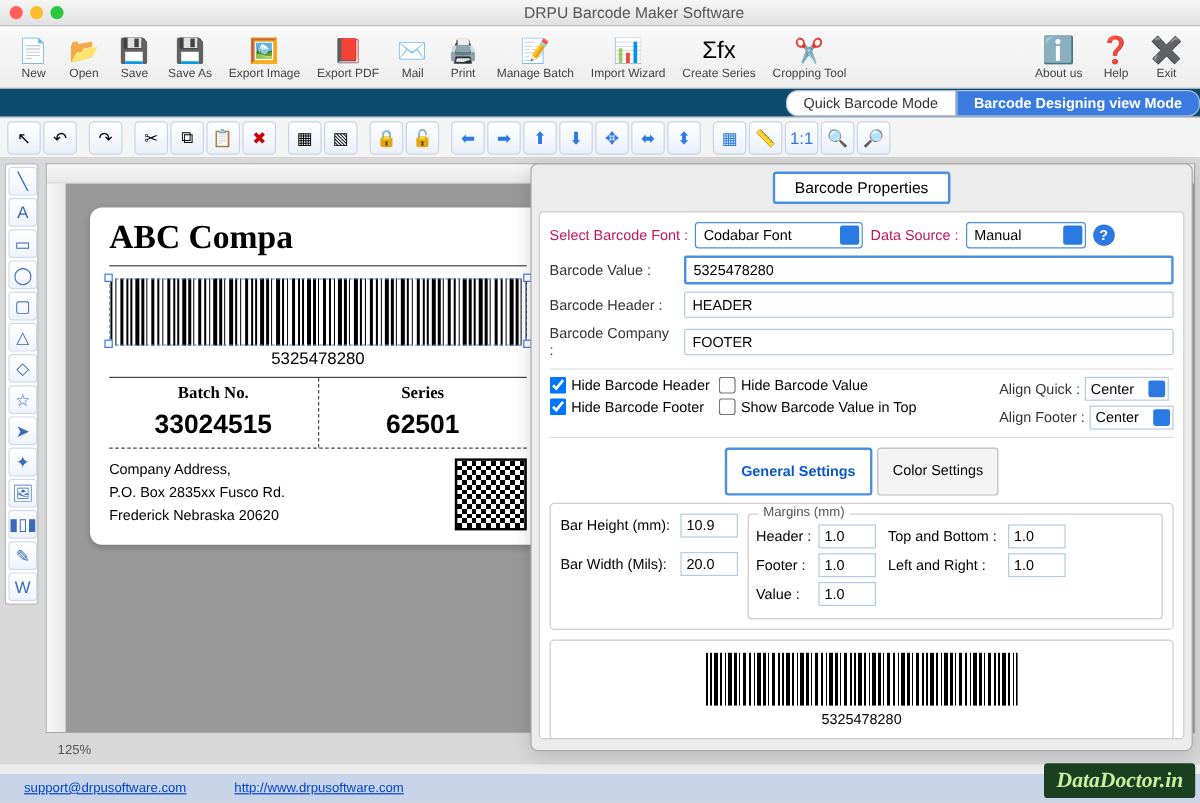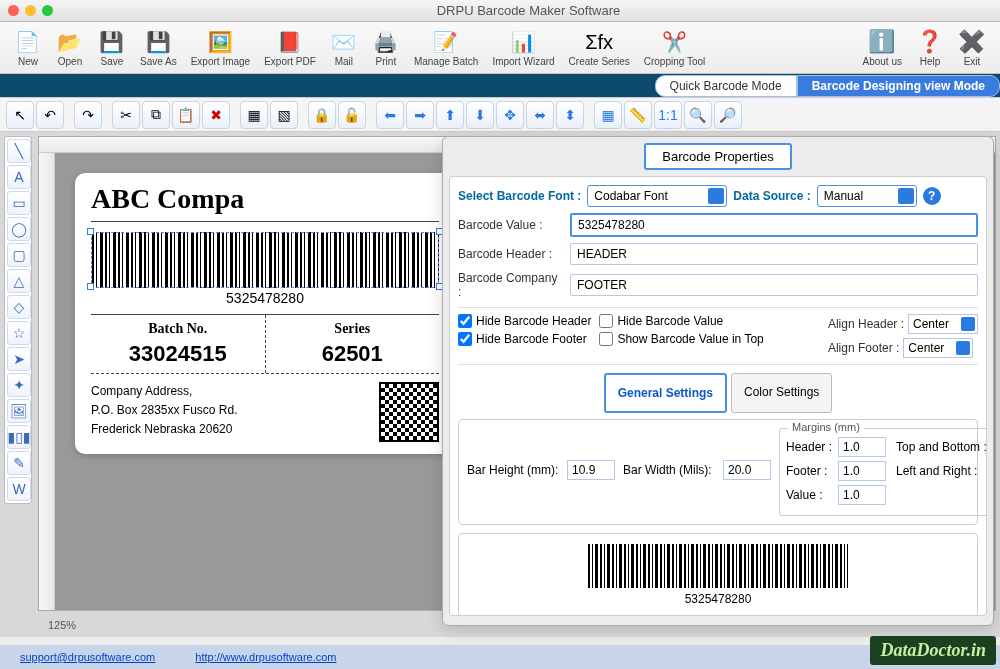--- a/index.html
+++ b/index.html
@@ -44,21 +44,21 @@
 .qr{width:60px;height:60px;background:repeating-linear-gradient(0deg,#000 0 4px,#fff 4px 8px),repeating-linear-gradient(90deg,#000 0 4px,#fff 4px 8px);background-blend-mode:difference;border:2px solid #000}
 .zoom{position:absolute;left:38px;bottom:4px;font-size:11px;color:#555;padding:2px 10px}
 .footer{position:absolute;left:0;right:0;bottom:0;height:24px;background:#c8d4e8;display:flex;align-items:center;padding:0 20px;gap:40px}
 .footer a{color:#0044cc;font-size:11px;text-decoration:underline}
 .panel{position:absolute;right:6px;top:136px;width:552px;height:490px;background:#ececec;border:1px solid #aaa;border-radius:6px;padding:6px;box-shadow:0 4px 16px rgba(0,0,0,.15)}
 .panel-title{display:flex;justify-content:center;margin-bottom:6px}
 .panel-title span{border:2px solid #4a90e2;background:#fff;padding:4px 16px;border-radius:3px;font-size:13px}
 .panel-body{background:#fff;border:1px solid #ccc;border-radius:4px;height:440px;padding:8px;overflow:hidden}
 .prow{display:flex;align-items:center;gap:6px;margin-bottom:6px}
 .plabel{color:#333;font-size:12px}
-.plabel.blue{color:#0369a1;font-weight:bold}
+.plabel.blue{color:#be185d;font-weight:normal}
 .psel{border:1px solid #4a90e2;background:#fff;padding:3px 6px;border-radius:3px;display:flex;align-items:center;min-width:100px;position:relative}
 .psel::after{content:"";position:absolute;right:2px;top:2px;bottom:2px;width:16px;background:#2a7ae2;border-radius:2px}
 .pinput{border:1px solid #b4c8e8;padding:3px 6px;border-radius:2px;flex:1;background:#fff}
 .pinput.hl{border:2px solid #4a90e2}
 .chkrow{display:flex;align-items:flex-start;gap:8px;flex-wrap:wrap;padding:6px 0;border-top:1px solid #e0e0e0;border-bottom:1px solid #e0e0e0;margin:8px 0}
 .chk{display:flex;align-items:center;gap:4px}
 .chk input{width:14px;height:14px}
 .aligncol{margin-left:auto;display:flex;flex-direction:column;gap:4px}
 .alignrow{display:flex;align-items:center;gap:4px}
 .smsel{border:1px solid #b4c8e8;padding:2px 4px;width:70px;position:relative;background:#fff}
@@ -297,37 +297,37 @@
             <input type="checkbox" style="">
             <span>Hide Barcode Value</span>
           </label>
         <label class="chk">
             <input type="checkbox" style="">
             <span>Show Barcode Value in Top</span>
           </label>
       </div>
       <div class="aligncol">
         <div class="alignrow">
-            <span class="plabel">Align Header :</span>
+            <span class="plabel">Align Quick :</span>
             <div class="smsel"><span>Center</span></div>
           </div>
         <div class="alignrow">
             <span class="plabel">Align Footer :</span>
             <div class="smsel"><span>Center</span></div>
           </div>
       </div>
     </div>
 
     <div class="subtabs">
       <div class="subtab active">General Settings</div>
       <div class="subtab">Color Settings</div>
     </div>
 
     <div class="settings-box">
-      <div style="display:flex;flex-direction:row;gap:8px">
+      <div style="display:flex;flex-direction:column;gap:8px">
         <div class="spinrow">
             <span style="width:96px">Bar Height (mm):</span>
             <input class="spinput" value="10.9" style="">
           </div>
         <div class="spinrow">
             <span style="width:96px">Bar Width (Mils):</span>
             <input class="spinput" value="20.0" style="">
           </div>
       </div>
       <div class="fieldset" style="flex:1">

